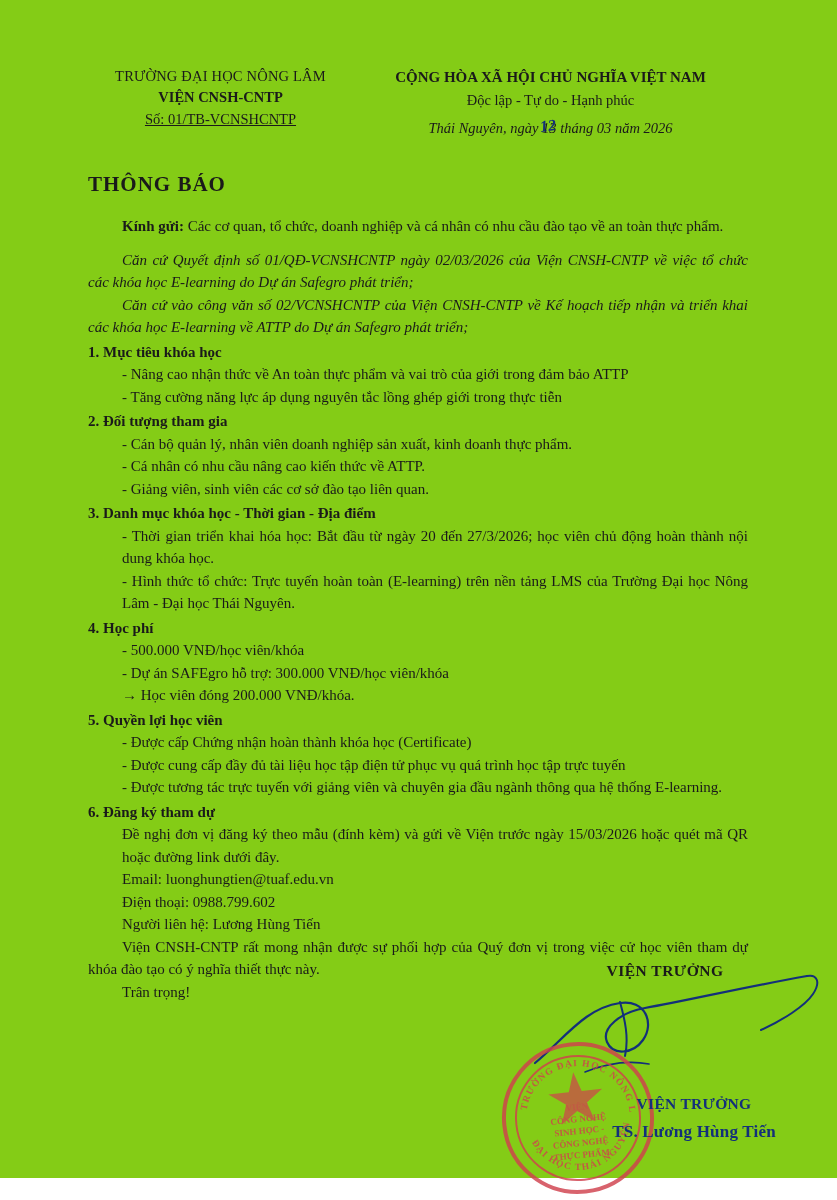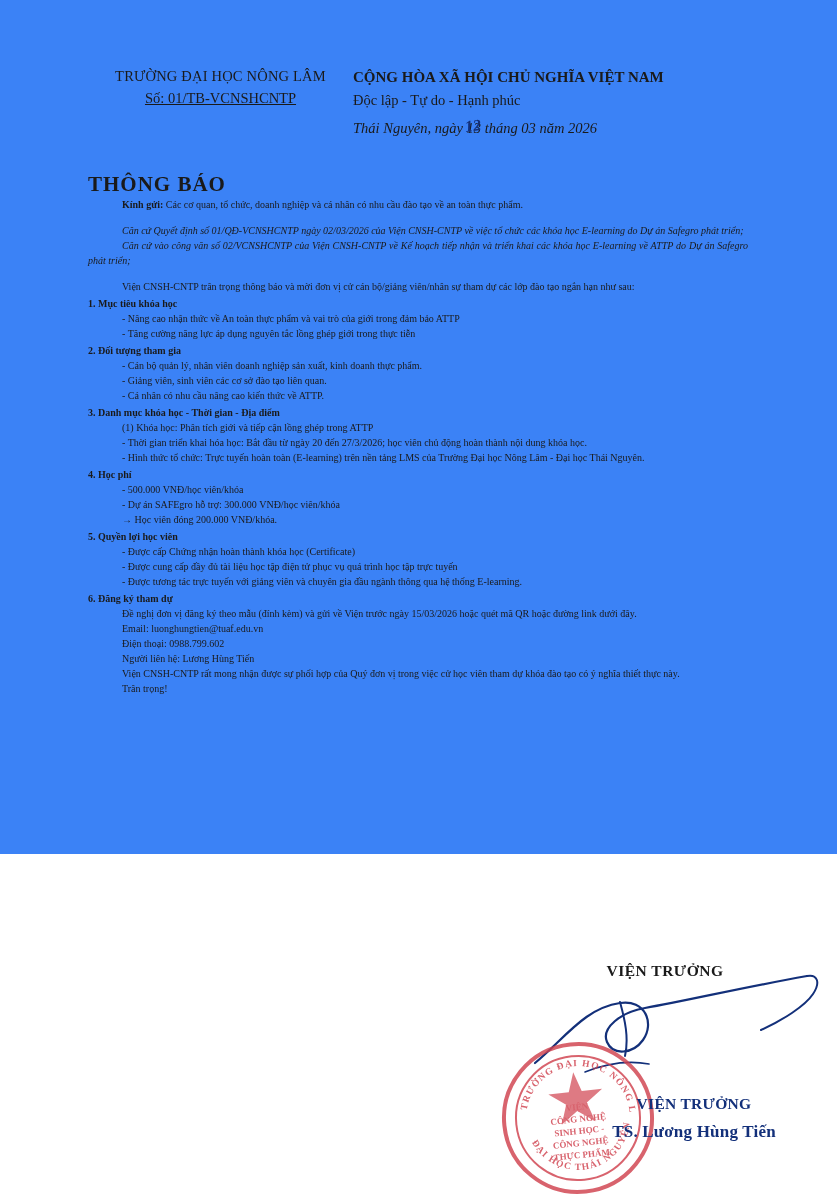--- a/index.html
+++ b/index.html
@@ -12,22 +12,22 @@
     height: 1200px;
     position: relative;
     font-family: "Liberation Serif", serif;
     color: #1a1a1a;
     overflow: hidden;
   }
   .page {
     position: absolute;
     top: 0; left: 0;
     width: 837px;
-    height: 854px;
-    background: #3b82f6;
+    height: 1178px;
+    background: #84cc16;
   }
   .content {
     position: absolute;
     left: 88px;
     top: 66px;
     width: 660px;
   }
   
   .header {
     display: flex;
@@ -43,21 +43,21 @@
   }
   .header-left .org1 { letter-spacing: .2px; }
   .header-left .org2 { font-weight: bold; }
   .header-left .docnum {
     margin-top: 1px;
     text-align: center;
     text-decoration: underline;
   }
   .header-right {
     flex: 1;
-    text-align: left;
+    text-align: center;
     font-size: 14.5px;
     line-height: 1.5;
   }
   .header-right .nation {
     font-weight: bold;
     font-size: 15px;
   }
   .header-right .motto {
     font-weight: normal;
     font-size: 14.5px;
@@ -94,22 +94,22 @@
     letter-spacing: 1px;
   }
   .title-sub {
     font-size: 14.5px;
     font-style: italic;
     font-weight: bold;
     margin-top: 7px;
   }
   
   .body-block {
-    margin-top: 0;
-    font-size: 10px;
+    margin-top: 18px;
+    font-size: 15px;
     line-height: 1.5;
     text-align: justify;
   }
   p { margin: 0; }
   .indent { text-indent: 34px; }
   .bold { font-weight: bold; }
   .ital { font-style: italic; }
   .para-gap { margin-top: 11px; }
   .sec-head {
     font-weight: bold;
@@ -176,20 +176,21 @@
 </style>
 </head>
 <body>
 
 <div class="page">
   <div class="content">
 
     <div class="header">
       <div class="header-left">
         <div class="org1">TRƯỜNG ĐẠI HỌC NÔNG LÂM</div>
+        <div class="org2">VIỆN CNSH-CNTP</div>
         <div class="docnum">Số: 01/TB-VCNSHCNTP</div>
       </div>
       <div class="header-right">
         <div class="nation">CỘNG HÒA XÃ HỘI CHỦ NGHĨA VIỆT NAM</div>
         <div class="motto">
           <span>Độc lập - Tự do - Hạnh phúc</span>
         </div>
         <div class="place-date">
           <span>Thái Nguyên, ngày</span>
           <span class="date-day">
@@ -208,33 +209,31 @@
     <div class="body-block">
 
       <p class="indent">
         <span class="bold">Kính gửi:</span>
         <span>Các cơ quan, tổ chức, doanh nghiệp và cá nhân có nhu cầu đào tạo về an toàn thực phẩm.</span>
       </p>
 
       <p class="indent ital para-gap">Căn cứ Quyết định số 01/QĐ-VCNSHCNTP ngày 02/03/2026 của Viện CNSH-CNTP về việc tổ chức các khóa học E-learning do Dự án Safegro phát triển;</p>
       <p class="indent ital">Căn cứ vào công văn số 02/VCNSHCNTP của Viện CNSH-CNTP về Kế hoạch tiếp nhận và triển khai các khóa học E-learning về ATTP do Dự án Safegro phát triển;</p>
 
-      <p class="indent para-gap">Viện CNSH-CNTP trân trọng thông báo và mời đơn vị cử cán bộ/giảng viên/nhân sự tham dự các lớp đào tạo ngắn hạn như sau:</p>
 
       <p class="sec-head">1. Mục tiêu khóa học</p>
       <p class="bullet">- Nâng cao nhận thức về An toàn thực phẩm và vai trò của giới trong đảm bảo ATTP</p>
       <p class="bullet">- Tăng cường năng lực áp dụng nguyên tắc lồng ghép giới trong thực tiễn</p>
 
       <p class="sec-head">2. Đối tượng tham gia</p>
       <p class="bullet">- Cán bộ quản lý, nhân viên doanh nghiệp sản xuất, kinh doanh thực phẩm.</p>
+      <p class="bullet">- Cá nhân có nhu cầu nâng cao kiến thức về ATTP.</p>
       <p class="bullet">- Giảng viên, sinh viên các cơ sở đào tạo liên quan.</p>
-      <p class="bullet">- Cá nhân có nhu cầu nâng cao kiến thức về ATTP.</p>
 
       <p class="sec-head">3. Danh mục khóa học - Thời gian - Địa điểm</p>
-      <p class="bullet">(1) Khóa học: Phân tích giới và tiếp cận lồng ghép trong ATTP</p>
       <p class="sub-indent" style="text-indent:0">- Thời gian triển khai hóa học: Bắt đầu từ ngày 20 đến 27/3/2026; học viên chủ động hoàn thành nội dung khóa học.</p>
       <p class="sub-indent" style="text-indent:0">- Hình thức tổ chức: Trực tuyến hoàn toàn (E-learning) trên nền tảng LMS của Trường Đại học Nông Lâm - Đại học Thái Nguyên.</p>
 
       <p class="sec-head">4. Học phí</p>
       <p class="bullet">- 500.000 VNĐ/học viên/khóa</p>
       <p class="bullet">- Dự án SAFEgro hỗ trợ: 300.000 VNĐ/học viên/khóa</p>
       <p class="bullet">→ Học viên đóng 200.000 VNĐ/khóa.</p>
 
       <p class="sec-head">5. Quyền lợi học viên</p>
       <p class="bullet">- Được cấp Chứng nhận hoàn thành khóa học (Certificate)</p>

